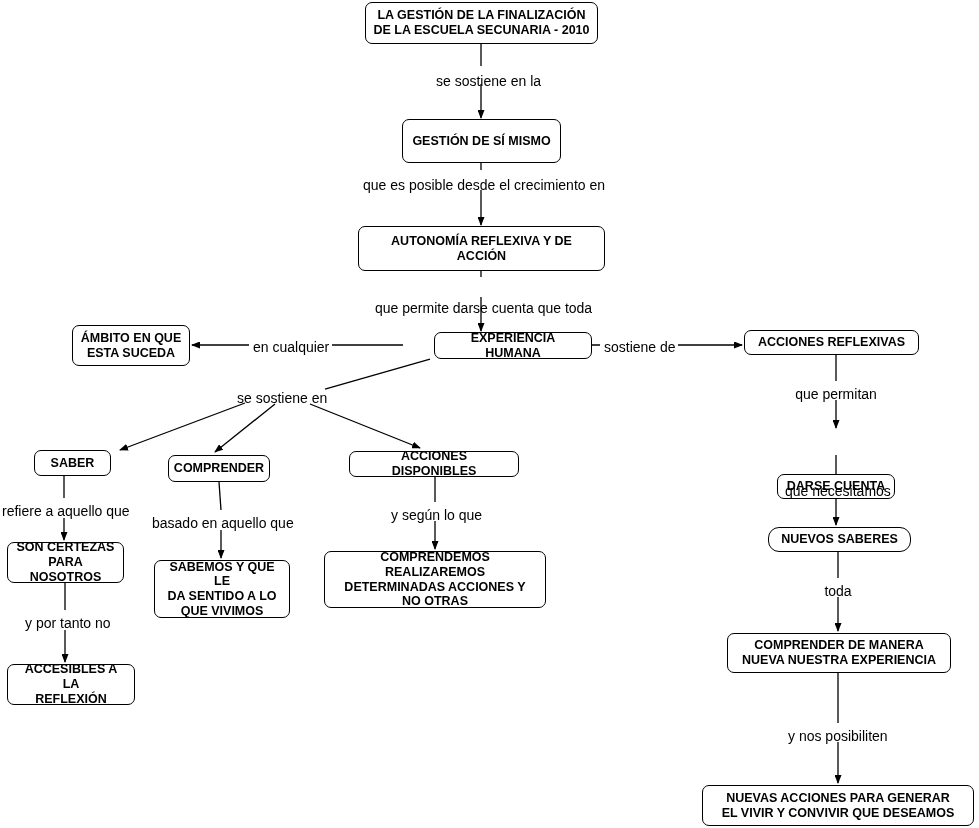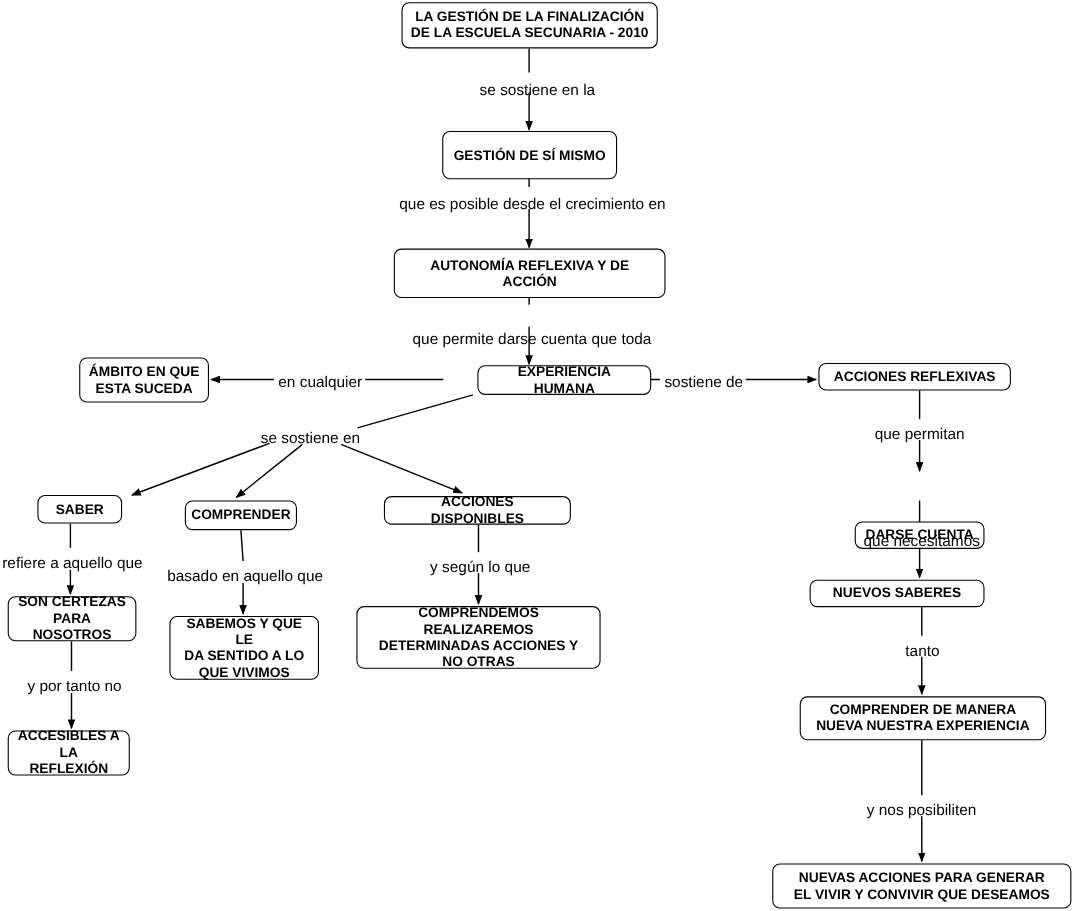--- a/index.html
+++ b/index.html
@@ -113,38 +113,38 @@
       <div class="node plain" style="left: 168px; top: 455px; width: 102px; height: 27px;">COMPRENDER</div>
       <div class="node plain" style="left: 349px; top: 451px; width: 170px; height: 26px;">ACCIONES DISPONIBLES</div>
       <div class="node plain" style="left: 7px; top: 542px; width: 117px; height: 41px;">SON CERTEZAS
 PARA NOSOTROS</div>
       <div class="node plain" style="left: 154px; top: 560px; width: 136px; height: 58px;">SABEMOS Y QUE LE
 DA SENTIDO A LO
 QUE VIVIMOS</div>
       <div class="node plain" style="left: 324px; top: 551px; width: 222px; height: 57px;">COMPRENDEMOS REALIZAREMOS
 DETERMINADAS ACCIONES Y
 NO OTRAS</div>
-      <div class="node plain" style="left: 7px; top: 664px; width: 111px; height: 41px;">ACCESIBLES A LA
+      <div class="node plain" style="left: 7px; top: 664px; width: 128px; height: 41px;">ACCESIBLES A LA
 REFLEXIÓN</div>
       <div class="node bold" style="left: 777px; top: 430px; width: 118px; height: 25px; margin-top: 44px;">DARSE CUENTA</div>
-      <div class="node bold" style="left: 736px; top: 527px; width: 159px; height: 25px;">NUEVOS SABERES</div>
+      <div class="node bold" style="left: 768px; top: 527px; width: 143px; height: 25px; border-radius: 11px;">NUEVOS SABERES</div>
       <div class="node bold" style="left: 727px; top: 633px; width: 224px; height: 40px;">COMPRENDER DE MANERA
 NUEVA NUESTRA EXPERIENCIA</div>
       <div class="node bold" style="left: 702px; top: 785px; width: 272px; height: 41px;">NUEVAS ACCIONES PARA GENERAR
 EL VIVIR Y CONVIVIR QUE DESEAMOS</div>
     </div>
   <div id="label-layer">
       <div class="link-label" style="left: 436px; top: 73px; width: 92px;">se sostiene en la</div>
       <div class="link-label" style="left: 363px; top: 177px; width: 238px;">que es posible desde el crecimiento en</div>
       <div class="link-label" style="left: 375px; top: 300px; width: 215px;">que permite darse cuenta que toda</div>
       <div class="link-label" style="left: 253px; top: 339px; width: 75px;">en cualquier</div>
       <div class="link-label" style="left: 604px; top: 339px; width: 70px;">sostiene de</div>
       <div class="link-label" style="left: 237px; top: 390px; width: 86px;">se sostiene en</div>
       <div class="link-label" style="left: 2px; top: 503px; width: 125px;">refiere a aquello que</div>
       <div class="link-label" style="left: 152px; top: 515px; width: 139px;">basado en aquello que</div>
       <div class="link-label" style="left: 391px; top: 507px; width: 88px;">y según lo que</div>
       <div class="link-label" style="left: 25px; top: 615px; width: 84px;">y por tanto no</div>
       <div class="link-label" style="left: 795px; top: 386px; width: 82px;">que permitan</div>
       <div class="link-label" style="left: 785px; top: 483px; width: 104px;">que necesitamos</div>
-      <div class="link-label" style="left: 823px; top: 583px; width: 30px;">tanto</div>
+      <div class="link-label" style="left: 823px; top: 583px; width: 30px;">toda</div>
       <div class="link-label" style="left: 788px; top: 728px; width: 98px;">y nos posibiliten</div>
     </div>
 </div>
 
 </body></html>

